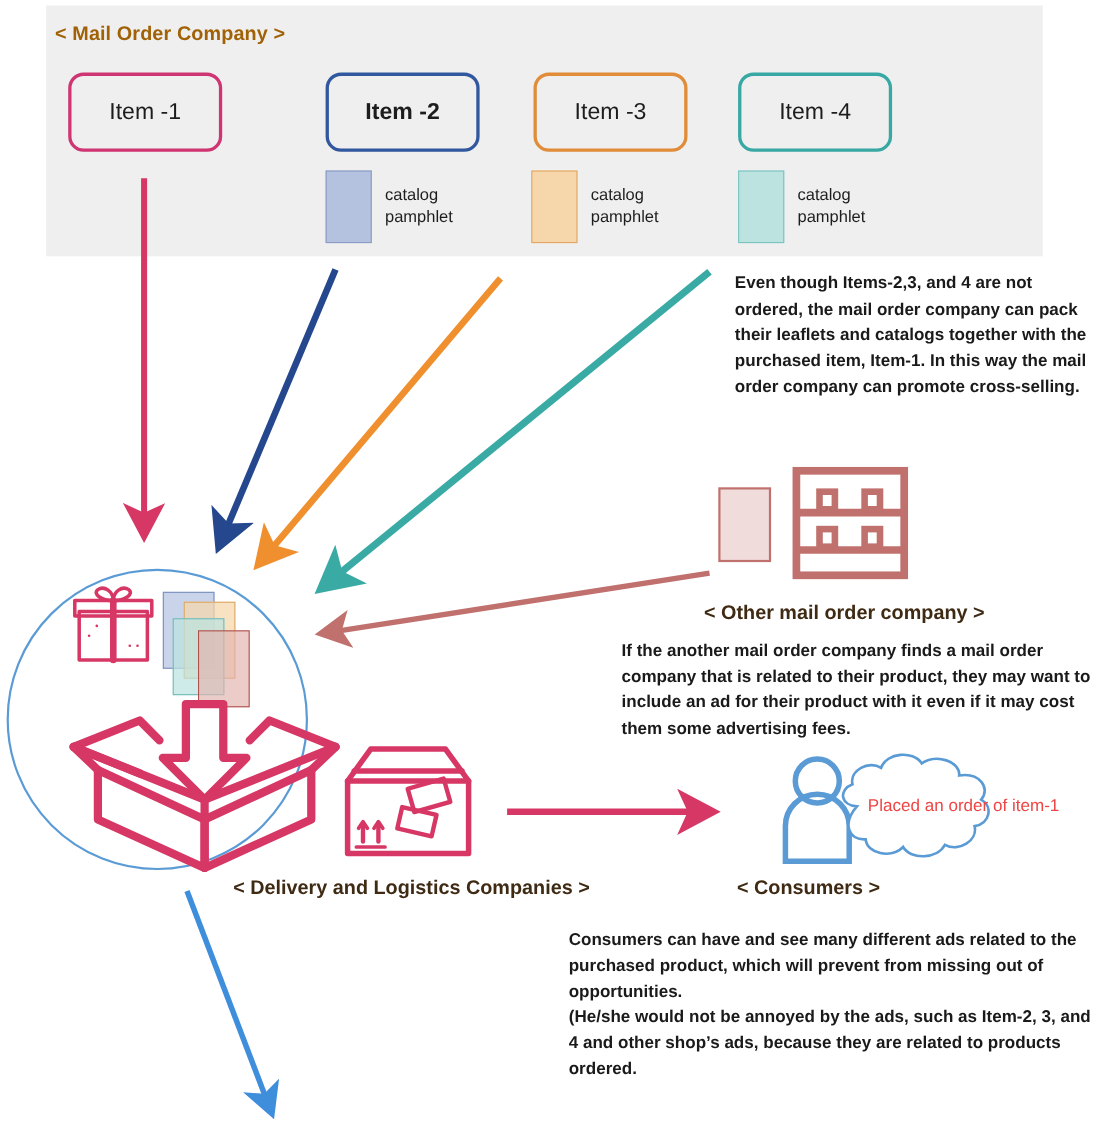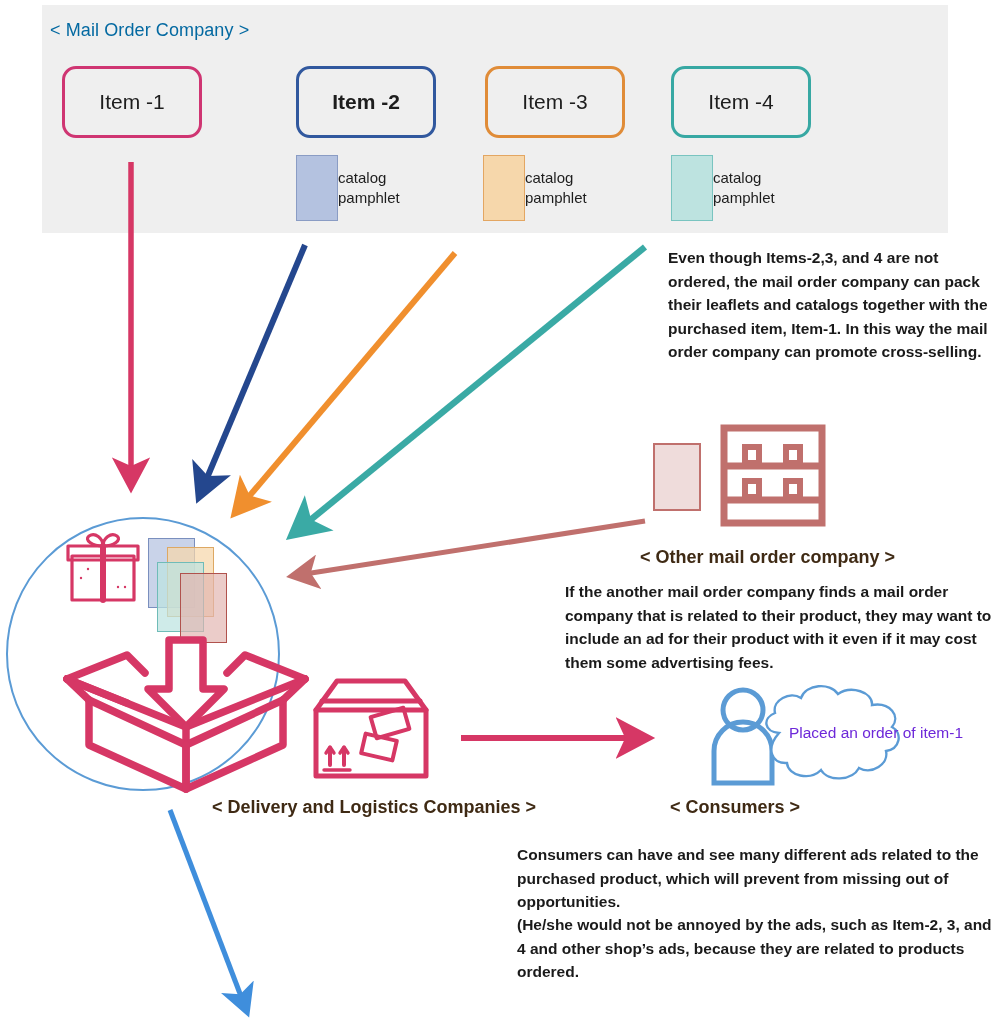--- a/index.html
+++ b/index.html
@@ -28,22 +28,22 @@
 
   
   #mail-order-panel {
     left: 42px; top: 5px;
     width: 906px; height: 228px;
     background: #efefef;
   }
   #mail-order-title {
     left: 50px; top: 20px;
     font-size: 18px;
-    font-weight: normal;
-    color: #0369a1;
+    font-weight: bold;
+    color: #a16207;
     letter-spacing: .1px;
   }
   .item-box {
     width: 140px;
     height: 72px;
     border-radius: 14px;
     border-width: 3px;
     border-style: solid;
     background: transparent;
     display: flex;
@@ -57,20 +57,21 @@
     width: 42px;
     height: 66px;
     border-width: 1.5px;
     border-style: solid;
     box-sizing: border-box;
   }
   .pamphlet-label {
     font-size: 15px;
     color: #1d1d1d;
     line-height: 1.35;
+    margin-left: 12px;
     white-space: nowrap;
   }
   .pamphlet-row {
     display: flex;
     align-items: center;
   }
 
   
   .para {
     font-size: 15.5px;
@@ -100,21 +101,21 @@
     border-style: solid;
     box-sizing: border-box;
   }
 
   
   #order-cloud-text {
     left: 786px; top: 722px;
     width: 180px;
     text-align: center;
     font-size: 15.5px;
-    color: #6d28d9;
+    color: #ef4444;
     line-height: 1.42;
   }
 </style>
 </head>
 <body>
 
 <div id="stage">
 
   <div class="abs" id="mail-order-panel"></div>
 

